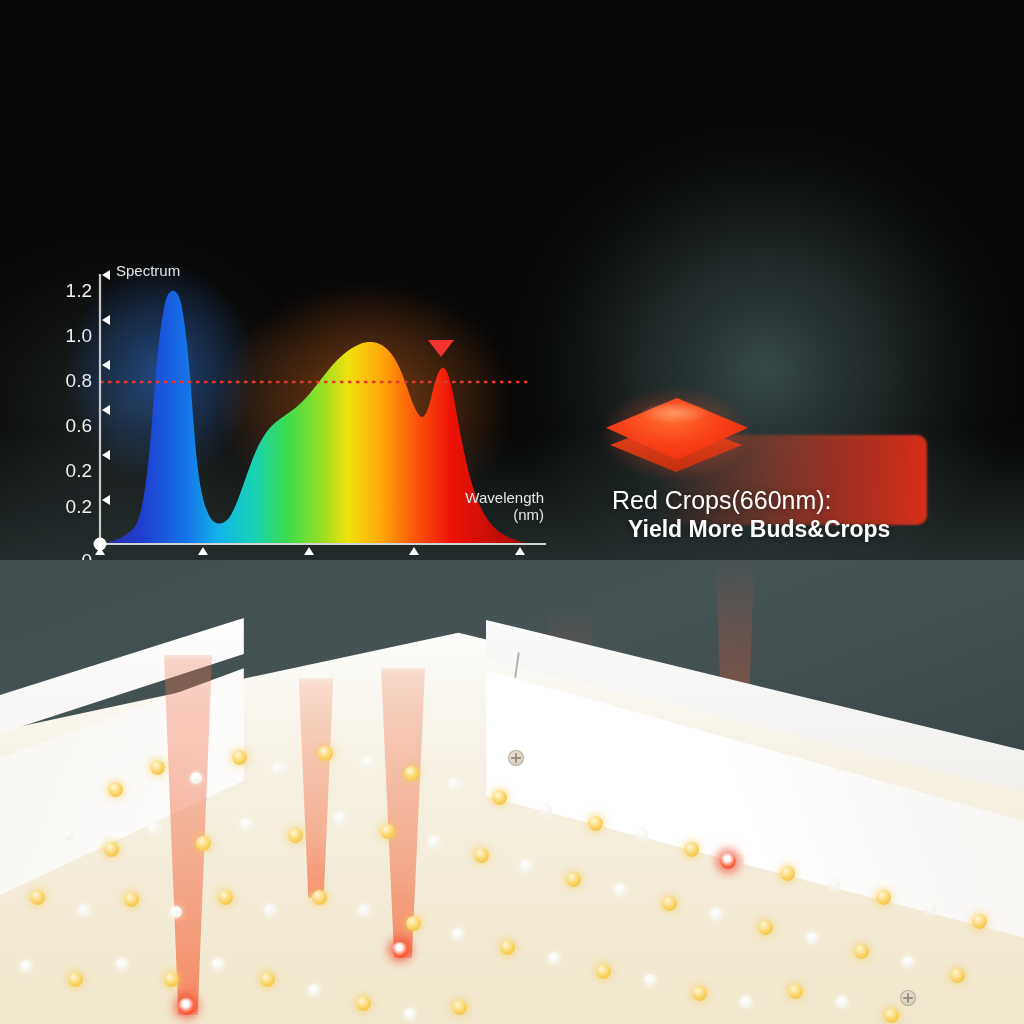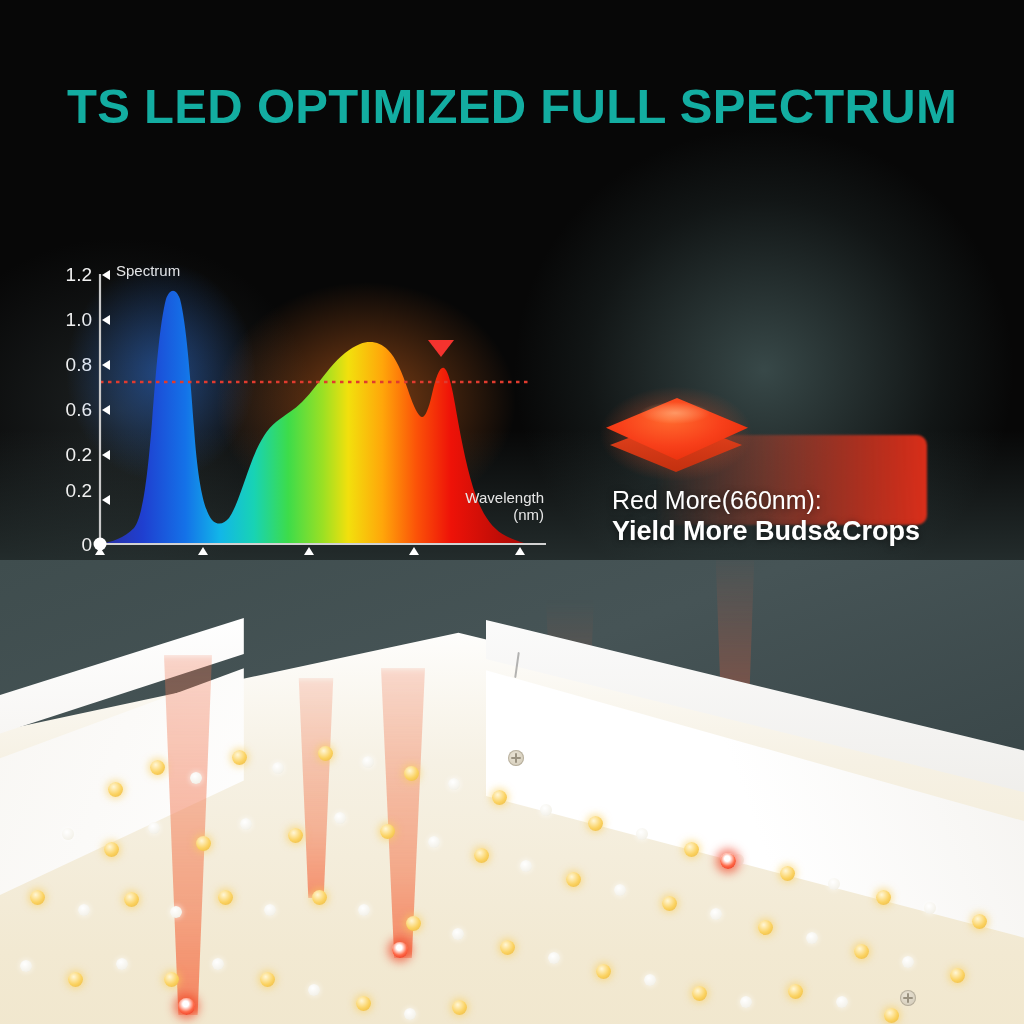--- a/index.html
+++ b/index.html
@@ -33,21 +33,21 @@
   .subtitle{
     position:absolute;left:0;right:0;top:160px;text-align:center;
     font-size:28px;font-weight:400;color:#f2f2f2;white-space:nowrap;
   }
 
   
   .chart{position:absolute;left:46px;top:252px;width:520px;height:340px;}
   .chart-svg{position:absolute;left:0;top:0;}
   .ylab{
     position:absolute;width:46px;text-align:right;
-    font-size:19px;color:#f0f0f0;
+    font-size:19px;color:#f0f0f0;margin-top:16px;
   }
   .xlab{
     position:absolute;width:70px;text-align:center;
     font-size:21px;color:#f4f4f4;
   }
   .spectrum-word{
     position:absolute;left:70px;top:10px;font-size:15px;color:#e8e8e8;
   }
   .wl-label{
     position:absolute;left:398px;top:238px;width:100px;
@@ -91,21 +91,21 @@
   .chip-hi{
     position:absolute;left:44px;top:10px;width:70px;height:22px;
     background:radial-gradient(closest-side,rgba(255,170,120,.75),rgba(255,140,90,0));
     border-radius:50%;
   }
   .callout-l1{
     position:absolute;left:612px;top:486px;font-size:25px;color:#ffffff;font-weight:400;
     text-shadow:0 1px 6px rgba(0,0,0,.5);
   }
   .callout-l2{
-    position:absolute;left:612px;top:516px;font-size:27px;color:#ffffff;font-weight:bold;
+    position:absolute;left:628px;top:516px;font-size:23px;color:#ffffff;font-weight:bold;
     text-shadow:0 1px 6px rgba(0,0,0,.5);
   }
 
   
   .board{position:absolute;left:0;top:560px;width:1024px;height:464px;overflow:hidden;}
   .board-bgdark{
     position:absolute;inset:0;
     background:linear-gradient(160deg,#3f4d4e 0%,#465456 35%,#2f3b3d 100%);
   }
   .beam{position:absolute;transform-origin:bottom center;}
@@ -165,21 +165,20 @@
 </head>
 <body>
 
 <div id="stage">
 
   <div class="bg-base"></div>
   <div class="bg-glow-l"></div>
   <div class="bg-glow-r"></div>
   <div class="bg-lower"></div>
 
-  <div class="title">TS LED OPTIMIZED FULL SPECTRUM</div>
 
   <div class="chart">
 
     <div class="ylab" style="left:0px;  top:12px;">1.2</div>
     <div class="ylab" style="left:0px;  top:57px;">1.0</div>
     <div class="ylab" style="left:0px;  top:102px;">0.8</div>
     <div class="ylab" style="left:0px;  top:147px;">0.6</div>
     <div class="ylab" style="left:0px;  top:192px;">0.2</div>
     <div class="ylab" style="left:0px;  top:228px;">0.2</div>
     <div class="ylab" style="left:0px;  top:282px;">0</div>
@@ -272,21 +271,21 @@
     <div class="peak-arrow"></div>
   </div>
 
   <div class="red-panel"></div>
   <div class="chip-wrap">
     <div class="chip-glow"></div>
     <div class="chip-base"></div>
     <div class="chip-top"></div>
     <div class="chip-hi"></div>
   </div>
-  <div class="callout-l1">Red More(660nm):</div>
+  <div class="callout-l1">Red Crops(660nm):</div>
   <div class="callout-l2">Yield More Buds&amp;Crops</div>
 
   <div class="board">
     <div class="board-bgdark"></div>
 
     <div class="beam" style="left:700px;top:-10px;width:70px;height:350px;
                 background:linear-gradient(180deg,rgba(235,90,60,0) 0%,rgba(235,95,62,.45) 55%,rgba(240,110,70,.75) 100%);
                 clip-path:polygon(22% 0%,78% 0%,60% 100%,40% 100%);filter:blur(3px);"></div>
     <div class="beam" style="left:530px;top:40px;width:80px;height:350px;
                 background:linear-gradient(180deg,rgba(235,90,60,0) 0%,rgba(235,95,62,.40) 55%,rgba(240,110,70,.70) 100%);

